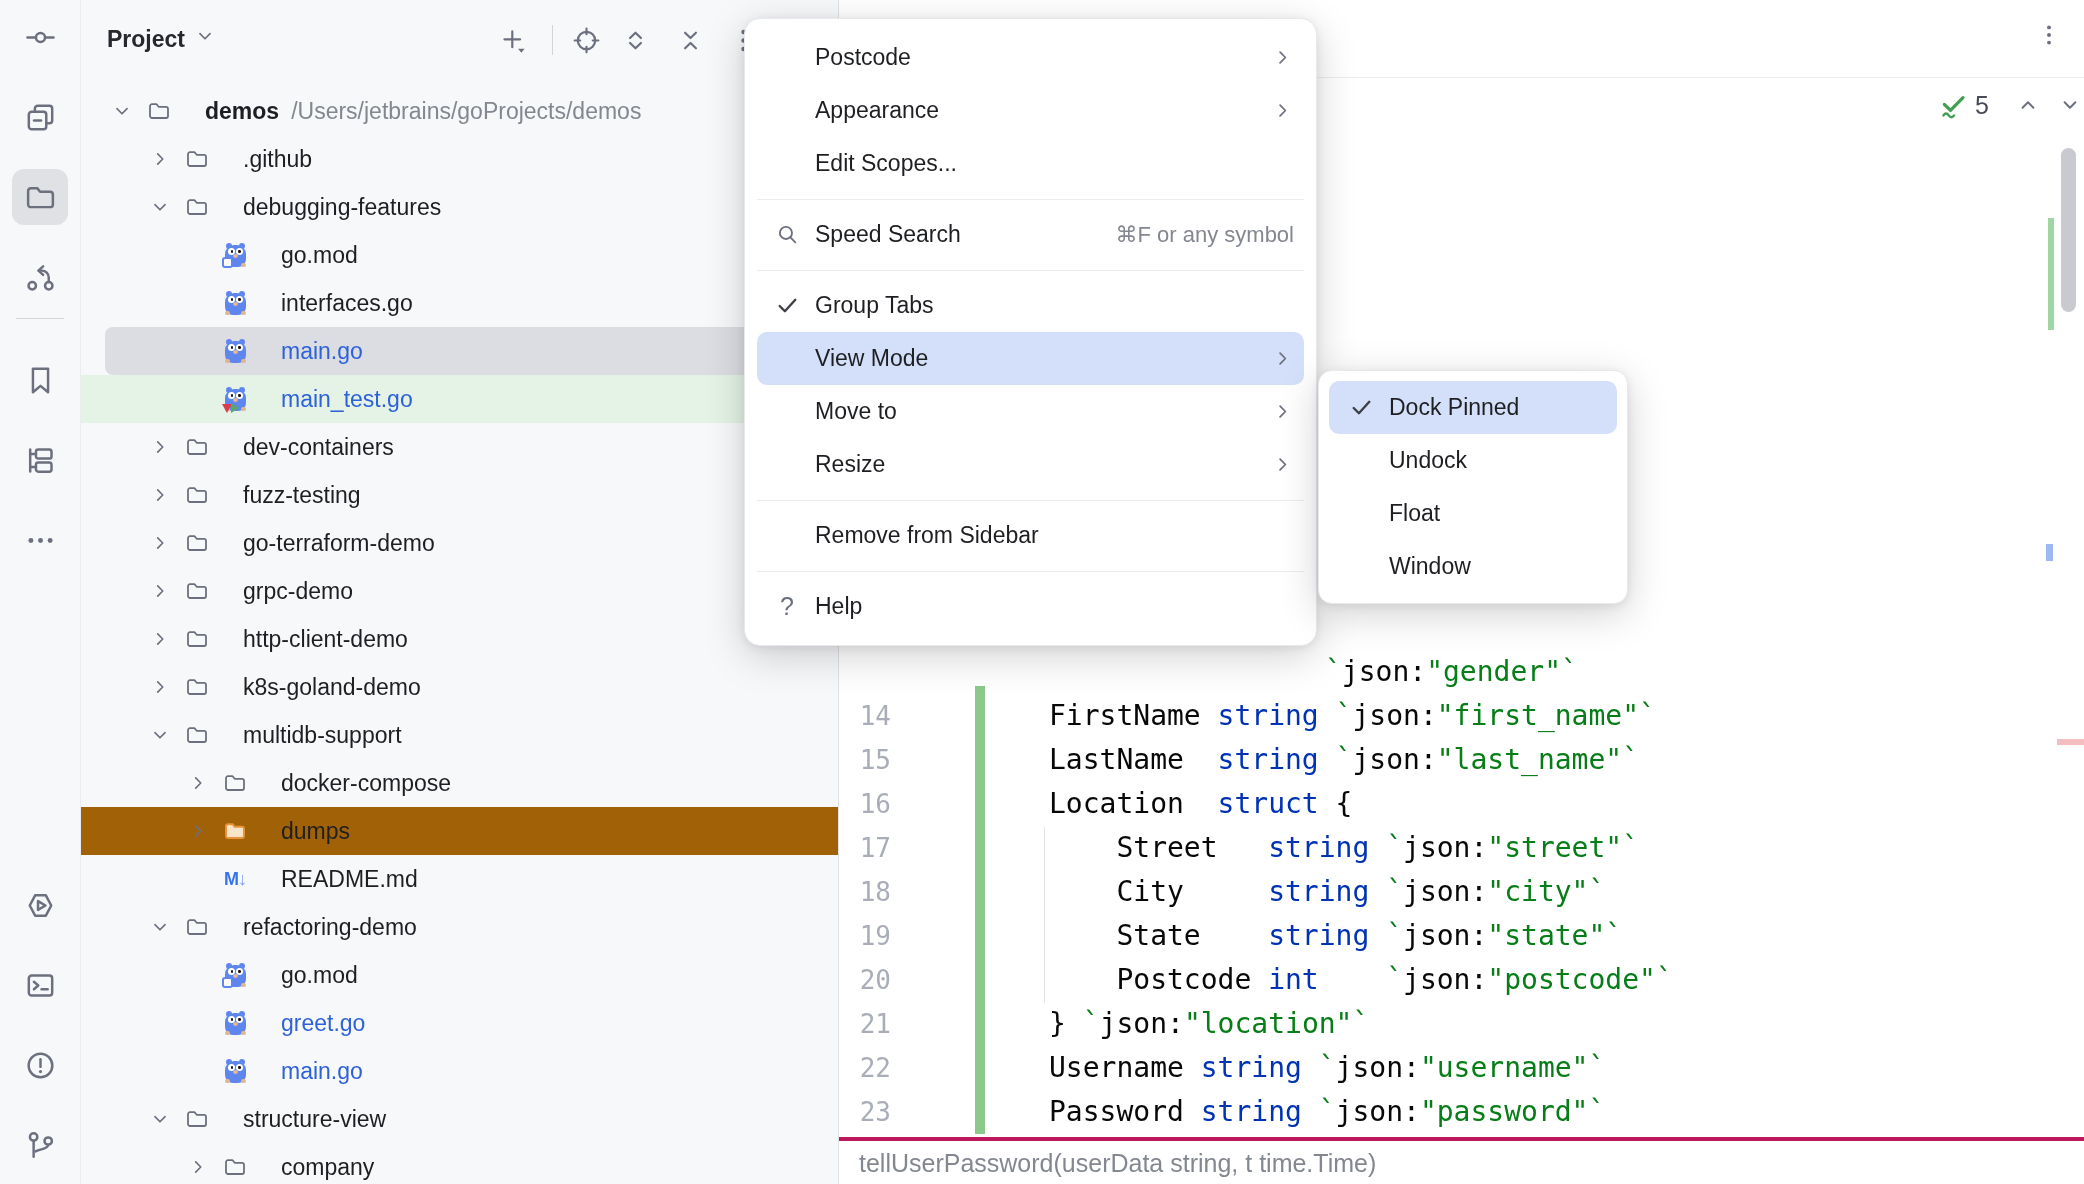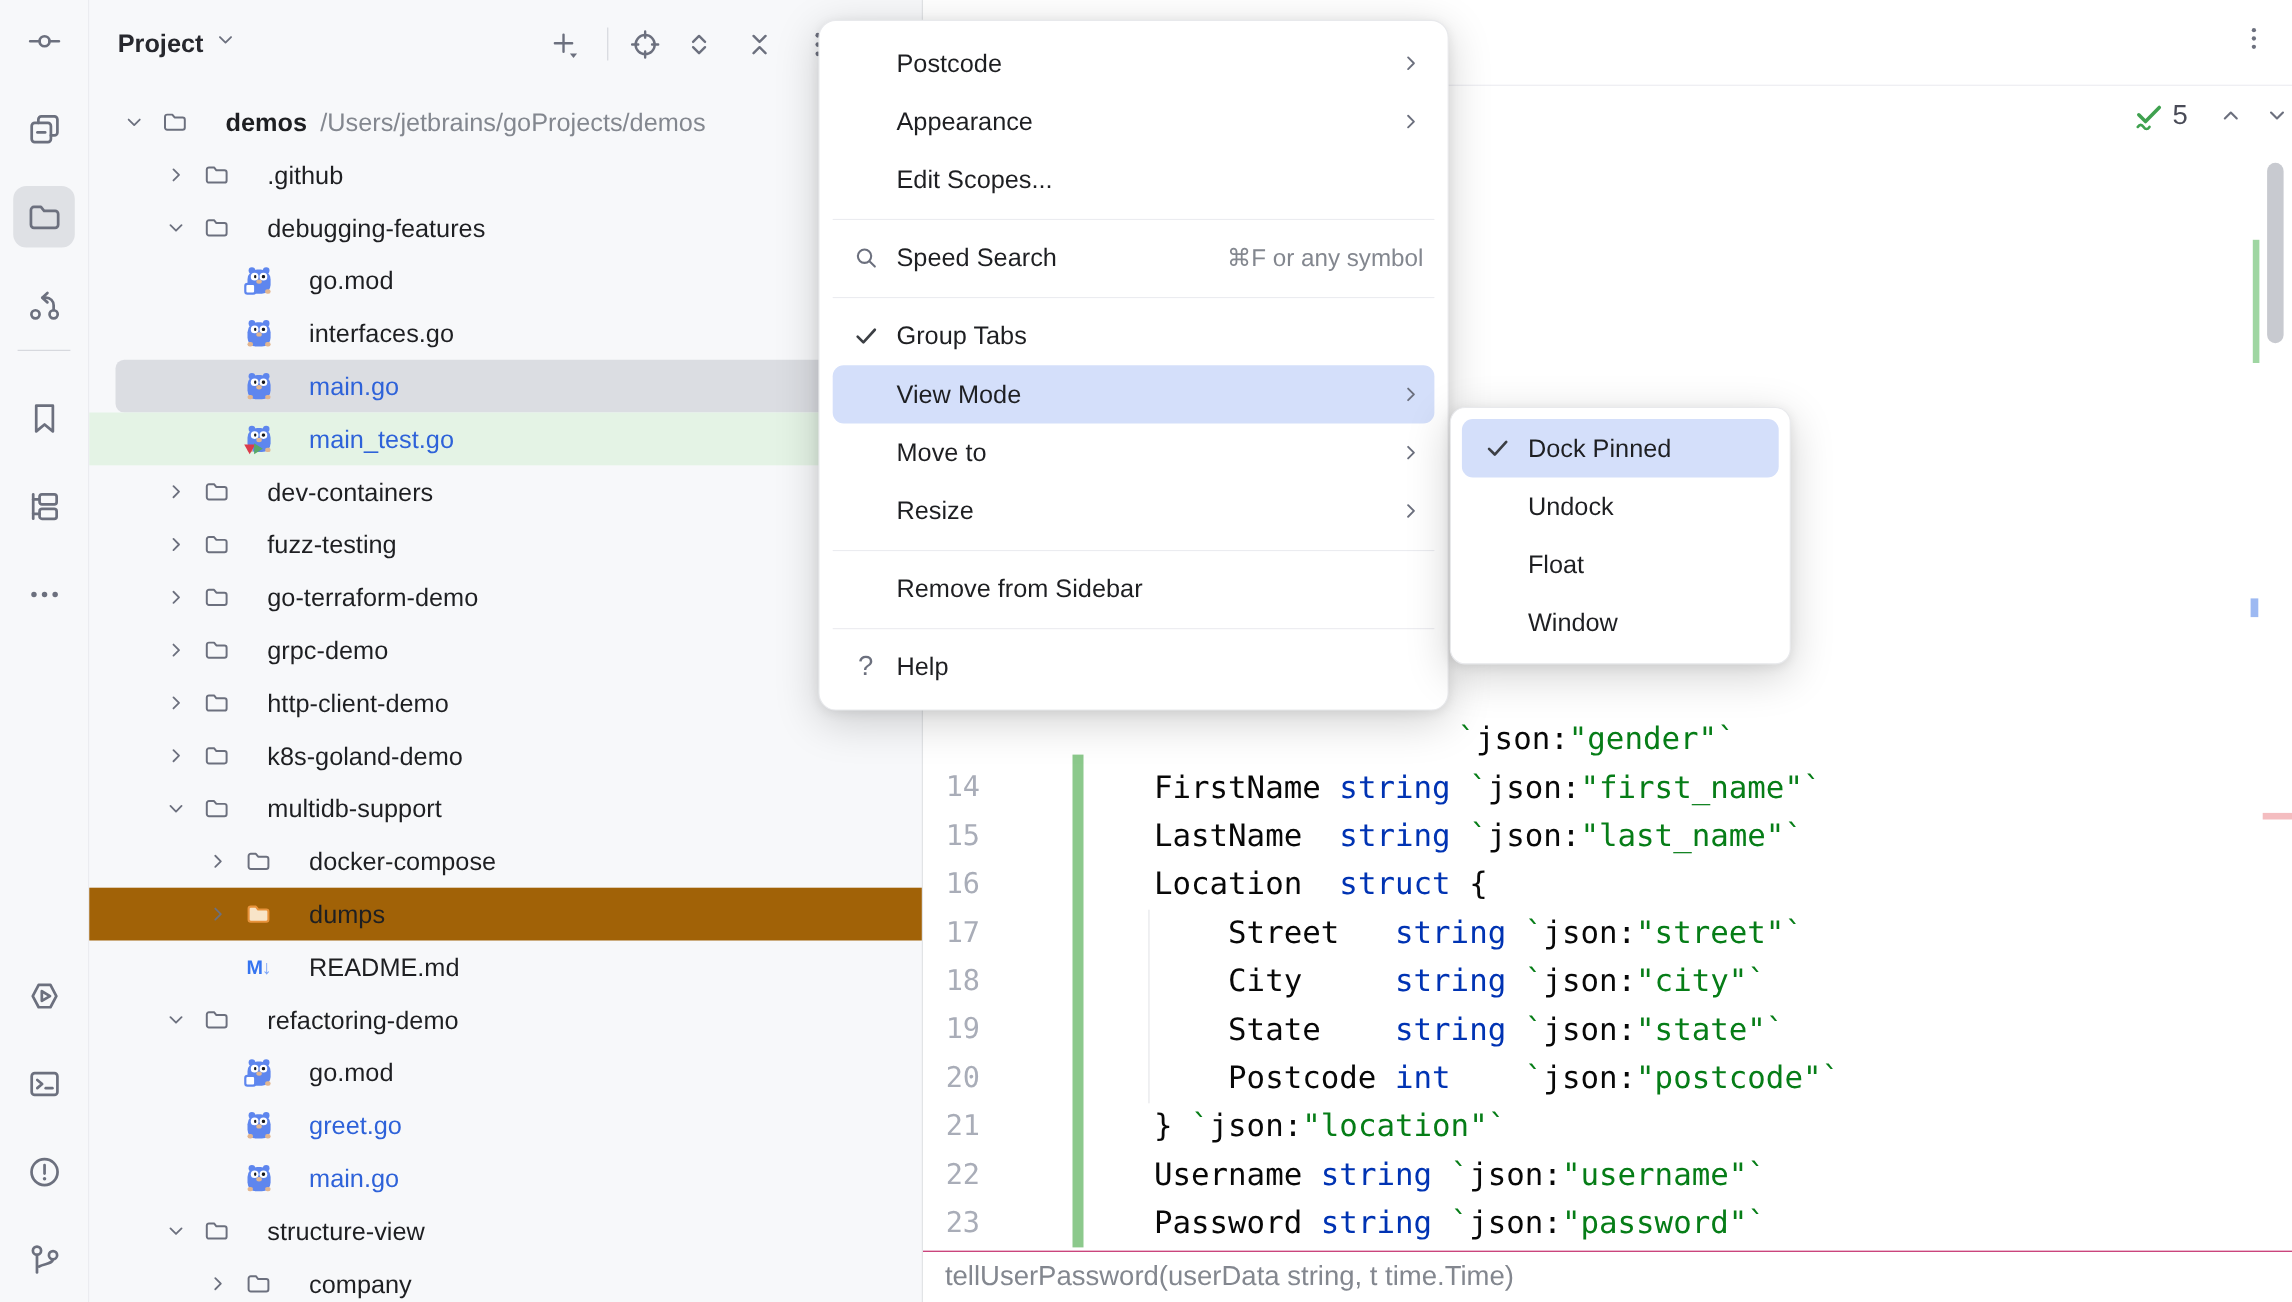--- a/index.html
+++ b/index.html
@@ -72,21 +72,21 @@
   .seg-p { color:#080808; } .seg-k { color:#0033B3; } .seg-s { color:#067D17; }
 
   .scroll-thumb { position:absolute; left:1222px; top:148px; width:15px; height:164px;
                   border-radius:8px; background:#C8CAD0; }
   .stripe { position:absolute; }
   .stripe.green { left:1209px; top:218px; width:6px; height:112px; background:#9FD6A2; }
   .stripe.blue  { left:1207px; top:544px; width:7px; height:17px;  background:#9DB9F2; }
   .stripe.red   { left:1218px; top:739px; width:27px; height:6px;  background:#F4BDC0; }
 
   .bottom-bar { position:absolute; left:0; top:1137px; width:100%; height:47px;
-                background:#fff; border-top:1px solid #be185d; }
+                background:#fff; border-top:4px solid #be185d; }
   .bottom-bar .sig { position:absolute; left:20px; top:0; height:47px; line-height:45px;
                      font-size:25px; color:#83878F; white-space:nowrap; }
 
   
   .menu { position:absolute; background:#fff; border:1px solid #E8E9EC;
           box-shadow:0 10px 40px rgba(0,0,0,.18), 0 2px 10px rgba(0,0,0,.08); }
   .ctx-menu { left:744px; top:18px; width:573px; border-radius:16px; padding:12px 0; z-index:20; }
   .sub-menu { left:1318px; top:370px; width:310px; border-radius:14px; padding:10px 0; z-index:25; }
   .mi { position:relative; height:53px; display:flex; align-items:center;
         padding:0 22px 0 14px; font-size:23px; color:#1E1F22; }

